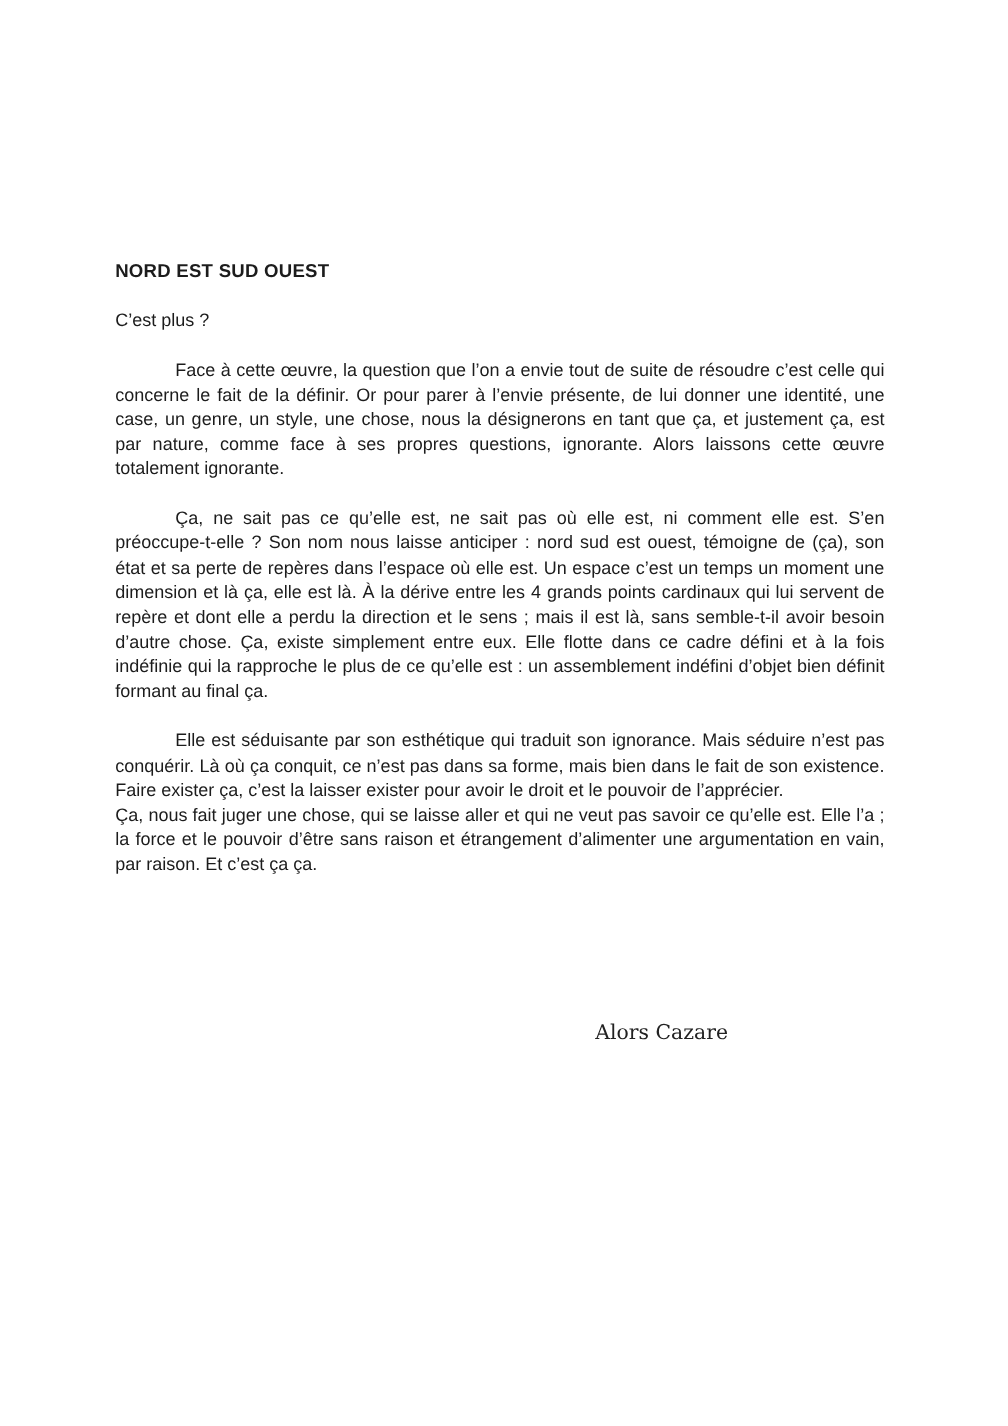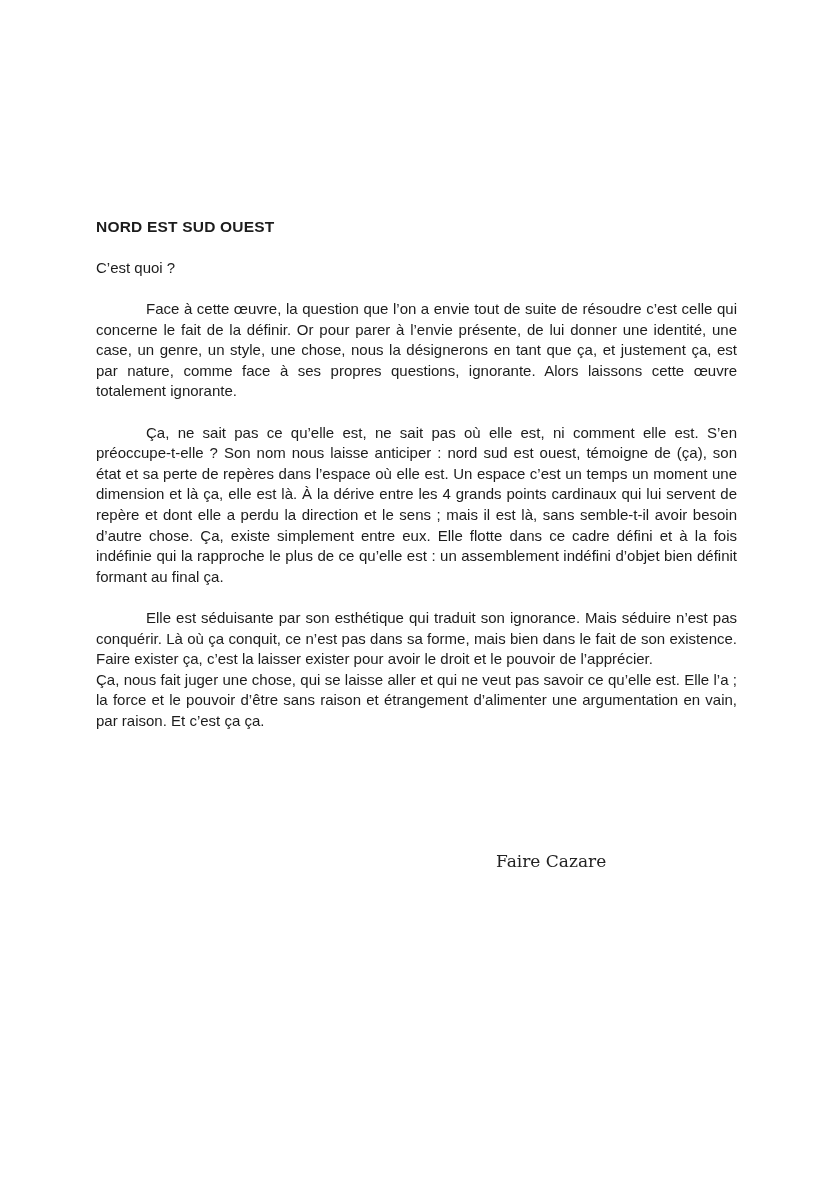--- a/index.html
+++ b/index.html
@@ -48,19 +48,19 @@
     font-size: 17px;
     color: #222222;
   }
 </style>
 </head>
 <body>
 
 <div class="page">
   <div class="content">
     <h1 class="doc-title">NORD EST SUD OUEST</h1>
-    <p class="doc-subtitle">C’est quoi ?</p>
+    <p class="doc-subtitle">C’est plus ?</p>
     <div class="para"><span>Face à cette œuvre, la question que l’on a envie tout de suite de résoudre c’est celle qui concerne le fait de la définir. Or pour parer à l’envie présente, de lui donner une identité, une case, un genre, un style, une chose, nous la désignerons en tant que </span><span class="italic">ça</span><span>, et justement </span><span class="italic">ça</span><span>, est par nature, comme face à ses propres questions, ignorante. Alors laissons cette œuvre totalement ignorante.</span></div>
     <div class="para"><span class="italic">Ça</span><span>, ne sait pas ce qu’elle est, ne sait pas où elle est, ni comment elle est. S’en préoccupe-t-elle ? Son nom nous laisse anticiper : nord sud est ouest, témoigne de (ça), son état et sa perte de repères dans l’espace où elle est. Un espace c’est un temps un moment une dimension et là </span><span class="italic">ça,</span><span> elle est là. À la dérive entre les 4 grands points cardinaux qui lui servent de repère et dont elle a perdu la direction et le sens ; mais il est là, sans semble-t-il avoir besoin d’autre chose. </span><span class="italic">Ça</span><span>, existe simplement entre eux. Elle flotte dans ce cadre défini et à la fois indéfinie qui la rapproche le plus de ce qu’elle est : un assemblement indéfini d’objet bien définit formant au final </span><span class="italic">ça</span><span>.</span></div>
     <div class="para"><span>Elle est séduisante par son esthétique qui traduit son ignorance. Mais séduire n’est pas conquérir. Là où </span><span class="italic">ça</span><span> conquit, ce n’est pas dans sa forme, mais bien dans le fait de son existence. Faire exister </span><span class="italic">ça</span><span>, c’est la laisser exister pour avoir le droit et le pouvoir de l’apprécier.</span><br><span class="italic">Ça,</span><span> nous fait juger une chose, qui se laisse aller et qui ne veut pas savoir ce qu’elle est. Elle l’a ; la force et le pouvoir d’être sans raison et étrangement d’alimenter une argumentation en vain, par raison. Et c’est ça </span><span class="italic">ça</span><span>.</span></div>
   </div>
-  <div class="signature">Faire Cazare</div>
+  <div class="signature">Alors Cazare</div>
 </div>
 
 </body></html>

